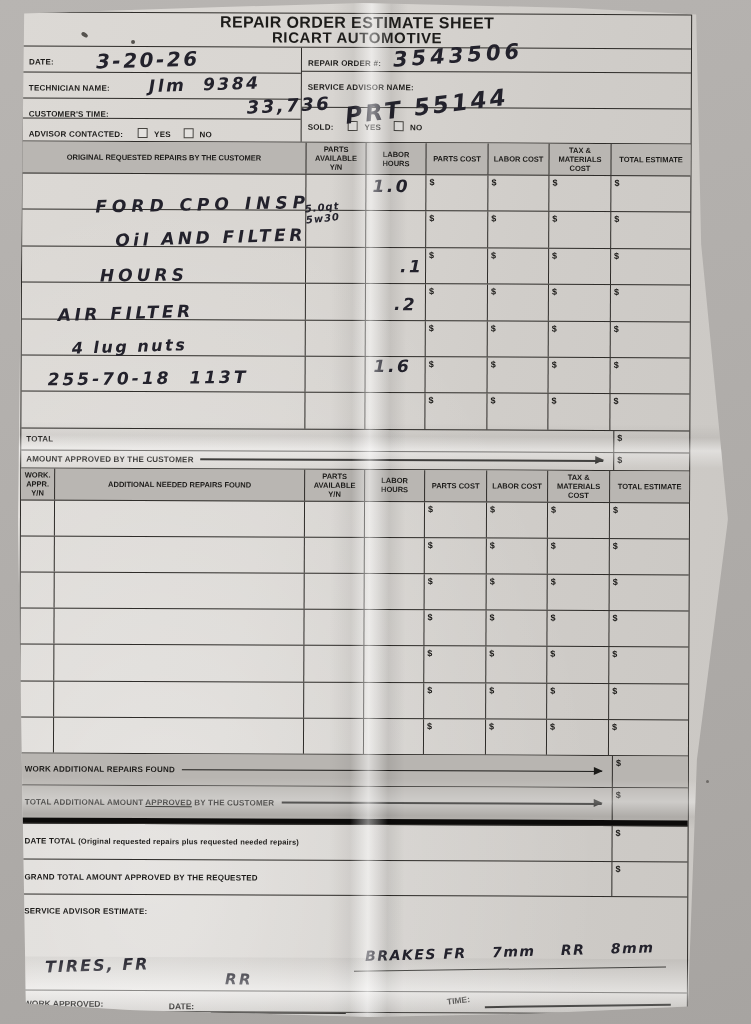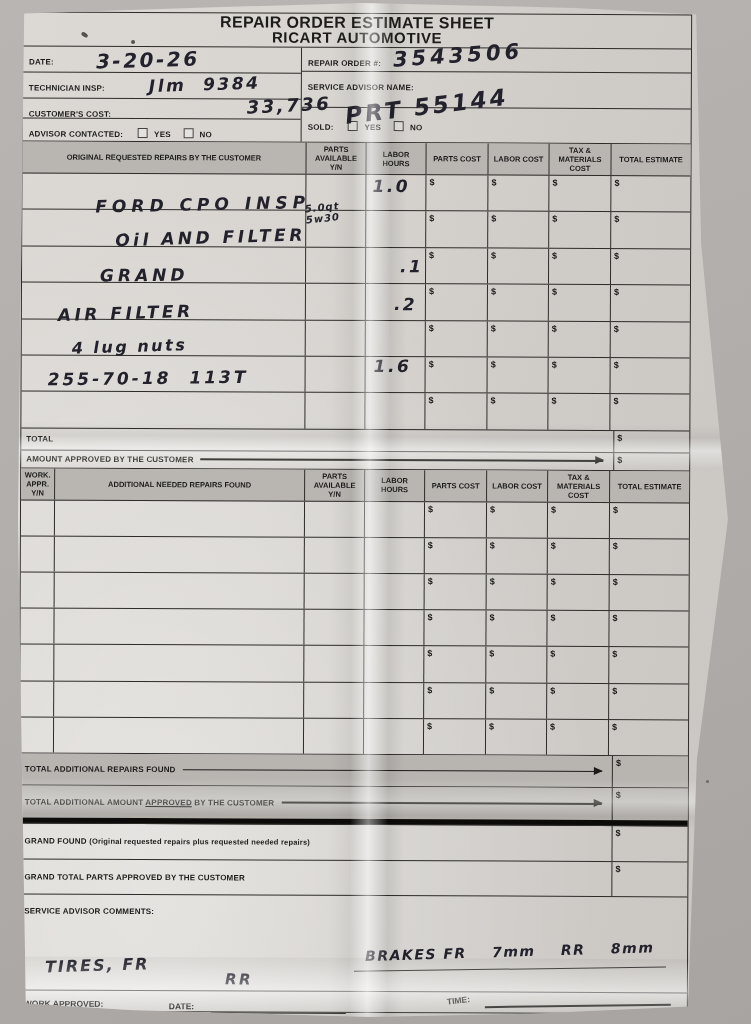--- a/index.html
+++ b/index.html
@@ -133,24 +133,24 @@
       <div class="t1">REPAIR ORDER ESTIMATE SHEET</div>
       <div class="t2">RICART AUTOMOTIVE</div>
     </div>
 
     <div class="info">
       <div class="lcol">
         <div class="irow">
           <span class="lbl">DATE:</span>
         </div>
         <div class="irow">
-          <span class="lbl">TECHNICIAN INSP:</span>
-        </div>
-        <div class="irow">
-          <span class="lbl">CUSTOMER'S COST:</span>
+          <span class="lbl">TECHNICIAN NAME:</span>
+        </div>
+        <div class="irow">
+          <span class="lbl">CUSTOMER'S TIME:</span>
         </div>
         <div class="irow">
           <span class="lbl">ADVISOR CONTACTED:</span>
           <span class="cbx first"></span>
           <span class="lbl">YES</span>
           <span class="cbx"></span>
           <span class="lbl">NO</span>
         </div>
       </div>
       <div class="rcol">
@@ -465,76 +465,76 @@
             <span class="ds">$</span>
           </div>
           <div class="cell">
             <span class="ds">$</span>
           </div>
         </div>
       </div>
 
     <div class="srow band band1">
       <div class="content">
-        <span class="lbl">TOTAL ADDITIONAL REPAIRS FOUND</span>
+        <span class="lbl">WORK ADDITIONAL REPAIRS FOUND</span>
         <span class="arr"></span>
       </div>
       <div class="dzone">
           <span class="ds">$</span>
         </div>
     </div>
     <div class="srow band band2">
       <div class="content">
         <span class="lbl"><span>TOTAL ADDITIONAL AMOUNT </span><span class="u">APPROVED</span><span> BY THE CUSTOMER</span></span>
         <span class="arr"></span>
       </div>
       <div class="dzone">
           <span class="ds">$</span>
         </div>
     </div>
     <div class="thick"></div>
     <div class="srow grand1">
       <div class="content">
-        <span class="lbl"><span>GRAND FOUND</span> <span class="grand-note">(Original requested repairs plus requested needed repairs)</span></span>
+        <span class="lbl"><span>DATE TOTAL</span> <span class="grand-note">(Original requested repairs plus requested needed repairs)</span></span>
       </div>
       <div class="dzone">
           <span class="ds">$</span>
         </div>
     </div>
     <div class="srow grand2">
       <div class="content">
-        <span class="lbl">GRAND TOTAL PARTS APPROVED BY THE CUSTOMER</span>
+        <span class="lbl">GRAND TOTAL AMOUNT APPROVED BY THE REQUESTED</span>
       </div>
       <div class="dzone">
           <span class="ds">$</span>
         </div>
     </div>
 
     <div class="comments">
-      <span class="lbl">SERVICE ADVISOR COMMENTS:</span>
+      <span class="lbl">SERVICE ADVISOR ESTIMATE:</span>
     </div>
     <div class="footer">
       <span class="wa">WORK APPROVED:</span>
       <span class="dt">DATE:</span>
       <span class="dline"></span>
       <span class="tm">TIME:</span>
       <span class="tline"></span>
     </div>
 
     <div class="hw hw-date">3-20-26</div>
     <div class="hw hw-ro">3543506</div>
     <div class="hw hw-tech">Jlm  9384</div>
     <div class="hw hw-cust">33,736</div>
     <div class="hw hw-adv">PRT 55144</div>
     <div class="hw hw-l1">1.0</div>
     <div class="hw hw-d1">FORD CPO INSP</div>
     <div class="hw hw-p1">5.0qt
 5w30</div>
     <div class="hw hw-d2">Oil AND FILTER</div>
-    <div class="hw hw-d3">GRAND</div>
+    <div class="hw hw-d3">HOURS</div>
     <div class="hw hw-l3">.1</div>
     <div class="hw hw-d4">AIR FILTER</div>
     <div class="hw hw-l4">.2</div>
     <div class="hw hw-d5">4 lug nuts</div>
     <div class="hw hw-d6">255-70-18  113T</div>
     <div class="hw hw-l6">1.6</div>
     <div class="hw hw-brakes">BRAKES FR    7mm    RR    8mm</div>
     <div class="hw hw-tires">TIRES, FR</div>
     <div class="hw hw-rr">RR</div>
     <div class="note-line nl-brakes"></div>

